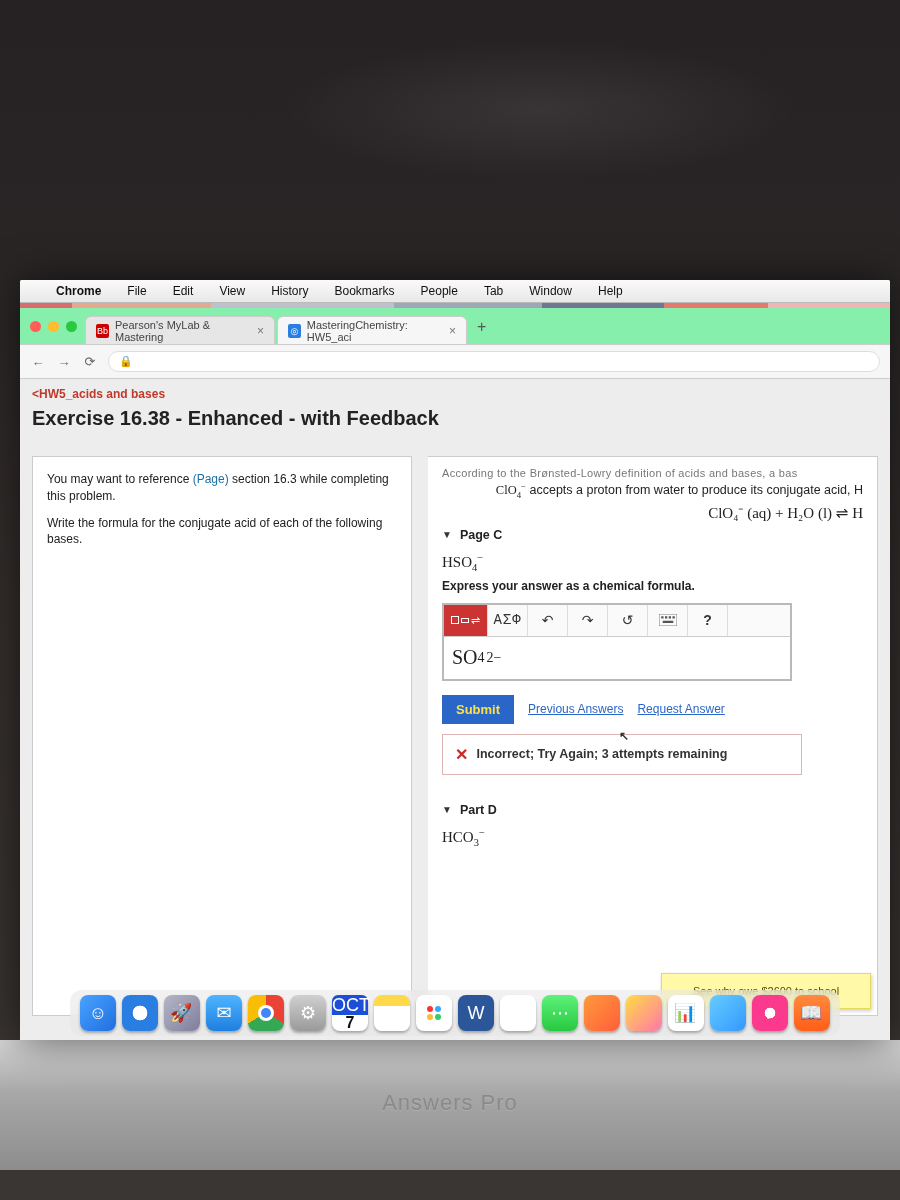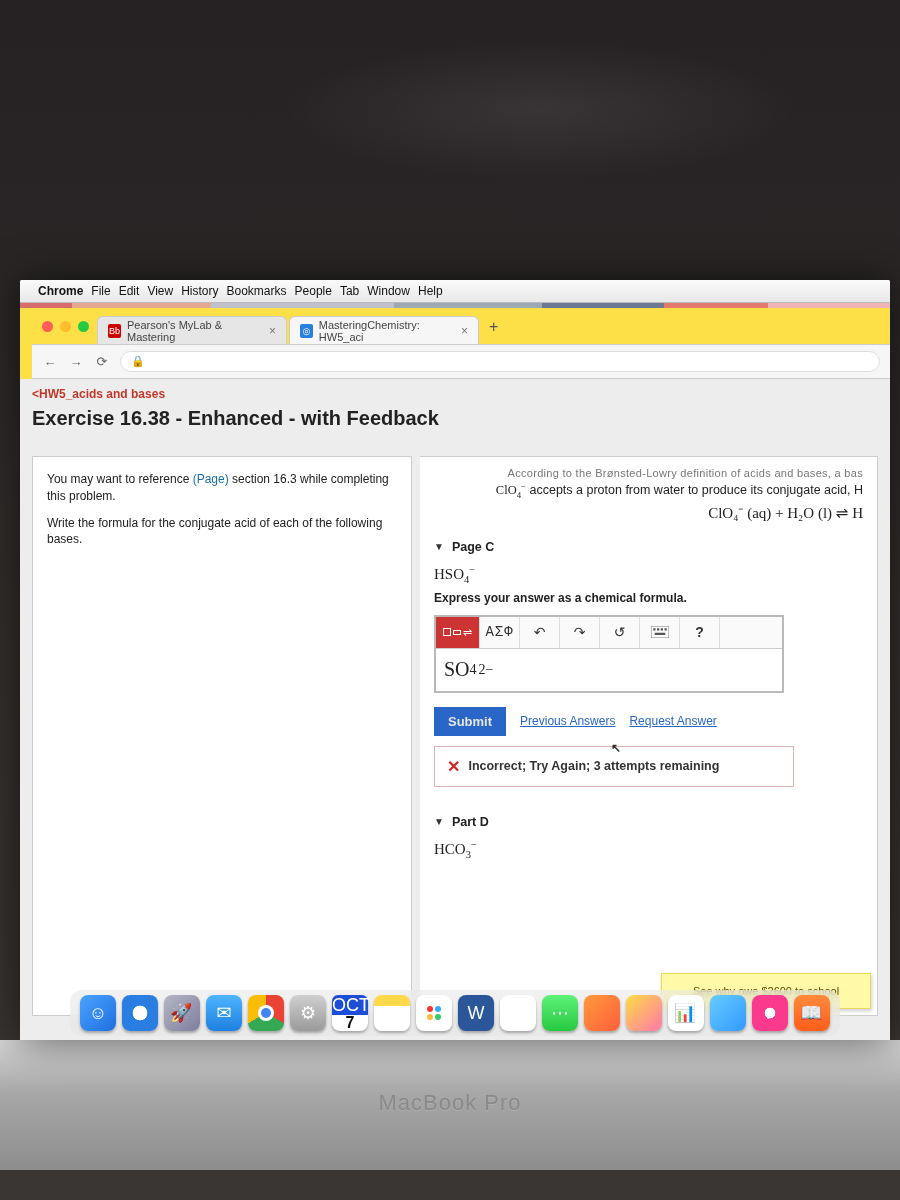--- a/index.html
+++ b/index.html
@@ -29,41 +29,40 @@
     box-shadow: 0 0 40px rgba(0,0,0,0.6);
     border-radius: 2px 2px 0 0;
     overflow: hidden;
   }
 
   
   .menubar {
     height: 22px;
     background: linear-gradient(180deg,#fafafa,#e8e8e8);
     display: flex; align-items: center;
-    gap: 8px; padding: 11px 10px;
+    gap: 26px; padding: 11px 10px;
     font-size: 12px; font-weight: 500;
     color: #111;
     border-bottom: 1px solid #bbb;
   }
   .menubar .apple { font-size: 14px; }
   .menubar .app { font-weight: 700; }
   .menubar span { cursor: default; }
 
   .rainbow {
     height: 5px;
     background: linear-gradient(90deg,
       #c33 0 6%, #d86 6% 22%, #aab 22% 43%, #789 43% 60%,
       #346 60% 74%, #d43 74% 86%, #e99 86% 100%);
     opacity:.7;
   }
 
   
   .chrome-top {
-    background: #fde047;
-    padding-left: 12px;
+    background: #86efac;
   }
   .tabstrip {
     display: flex; align-items: flex-end; gap: 0;
     padding: 6px 8px 0 8px;
     height: 36px;
   }
   .traffic { display:flex; gap:7px; align-items:center; padding: 0 8px 6px 2px; align-self:center;}
   .traffic .dot { width:11px; height:11px; border-radius:50%; }
   .tr-r{background:#ff5f57;} .tr-y{background:#febc2e;} .tr-g{background:#28c840;}
   .tab {
@@ -105,49 +104,49 @@
   .crumb {
     color:#c0392b; font-size:12px; font-weight:700;
     padding: 8px 12px 4px;
   }
   .exercise-title {
     font-size:20px; font-weight:700; color:#222;
     padding: 2px 12px 10px;
   }
 
   .two-col {
-    display:flex; gap:8px;
+    display:flex; gap:16px;
     padding: 16px 12px;
   }
   .left-col {
     width: 380px;
     background:#fff; border:1px solid #ccc;
     padding: 14px 14px;
     font-size:12px; color:#222;
   }
   .left-col p { margin-bottom:10px; line-height:1.4;}
   .ref-link { color:#1b6fa6; cursor:pointer; }
 
   .right-col {
     flex:1; background:#fff; border:1px solid #ccc; border-left:none;
     padding: 10px 14px;
     font-size:12px; color:#222;
     position:relative;
     min-height: 560px;
   }
   .hint-top {
-    font-size:11px; color:#777; text-align:right;
+    font-size:11px; color:#777; 
     letter-spacing:.3px;
   }
   .preamble {
     text-align:right; font-size:12.5px; margin:2px 0 2px;
   }
   .eqn {
     text-align:right; font-family: "Times New Roman", serif;
-    font-size:15px; margin-bottom: 18px;
+    font-size:15px; margin-bottom: 6px;
   }
   .sup{ font-size:.7em; vertical-align: super;}
   .sub{ font-size:.7em; vertical-align: sub;}
 
   .part-header {
     display:flex; align-items:center; gap:8px;
     font-weight:700; font-size:12.5px;
     margin: 6px 0 10px;
   }
   .part-header .tri { font-size:10px; color:#333;}
@@ -173,21 +172,21 @@
   .tool.help{ font-weight:700;}
   .editor-input {
     height:42px; padding:6px 8px;
     font-family:"Times New Roman",serif; font-size:20px;
     display:flex; align-items:center;
     background:#fff;
   }
 
   .submit-row { display:flex; align-items:center; gap:14px; margin:14px 0 10px;}
   .submit-btn {
-    background:#2a66c8; color:#e5e5e5; border:none;
+    background:#2a66c8; color:#fde047; border:none;
     padding:7px 14px; font-size:13px; font-weight:600;
     cursor:pointer;
   }
   .linky { color:#2a66c8; text-decoration:underline; font-size:12px; cursor:pointer;}
 
   .feedback {
     border:1px solid #e0b5b5; background:#fff;
     padding:10px 12px; width: 360px;
     display:flex; align-items:center; gap:8px;
     font-size:12.5px; font-weight:700; color:#333;
@@ -424,13 +423,13 @@
     <div class="app d-app1"></div>
     <div class="app d-app2"></div>
     <div class="app d-app3">📊</div>
     <div class="app d-app4"></div>
     <div class="app d-itunes">♪</div>
     <div class="app d-ibooks">📖</div>
   </div>
 
 </div>
 
-<div class="mbp">MacBook Pro</div>
+<div class="mbp">Answers Pro</div>
 
 </body></html>

